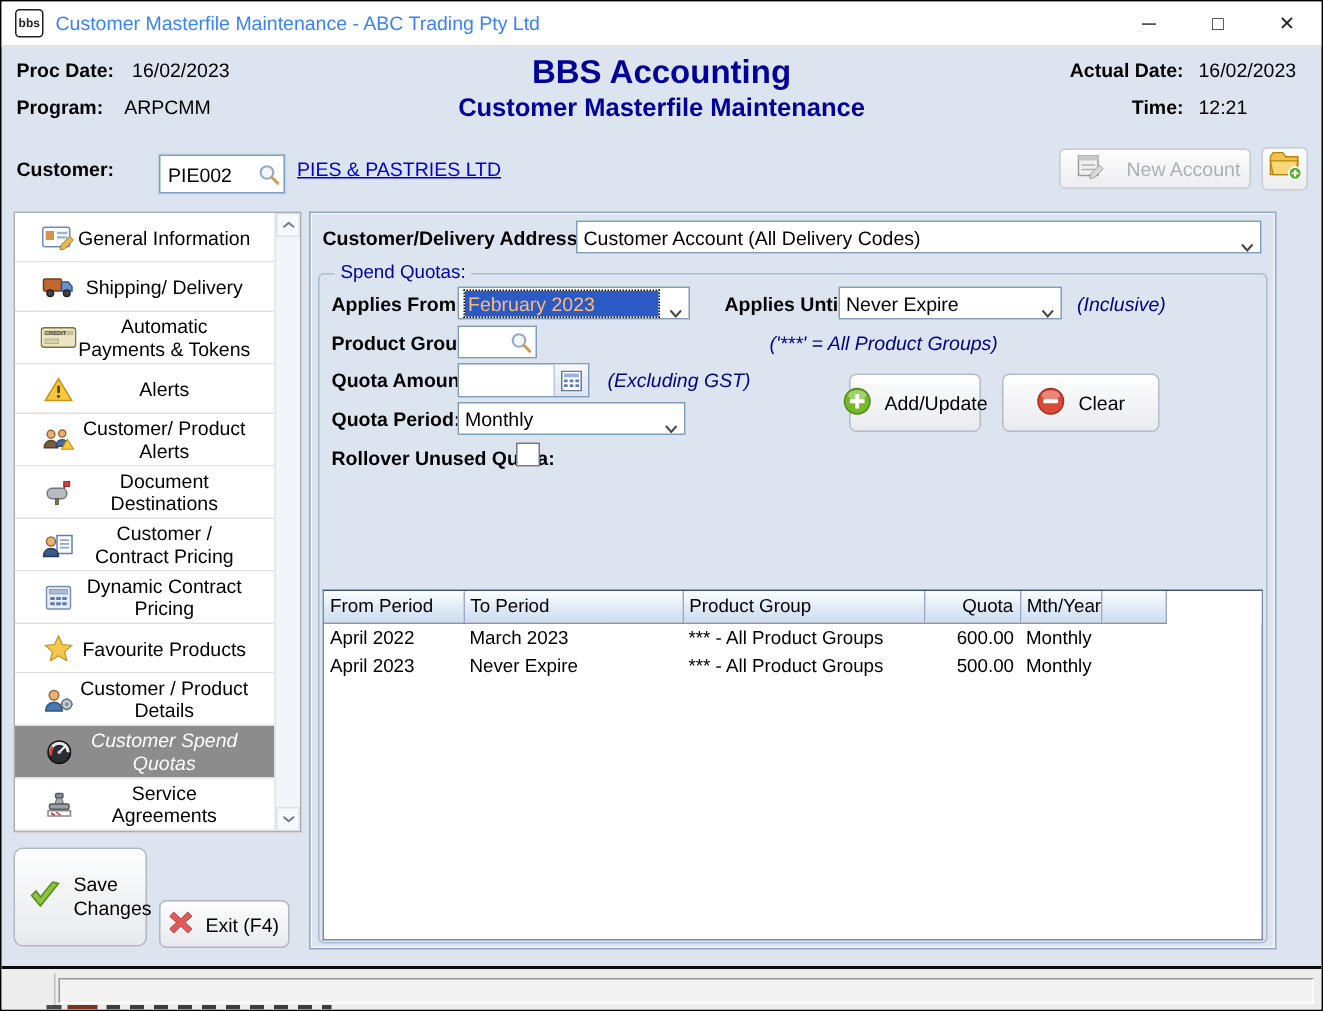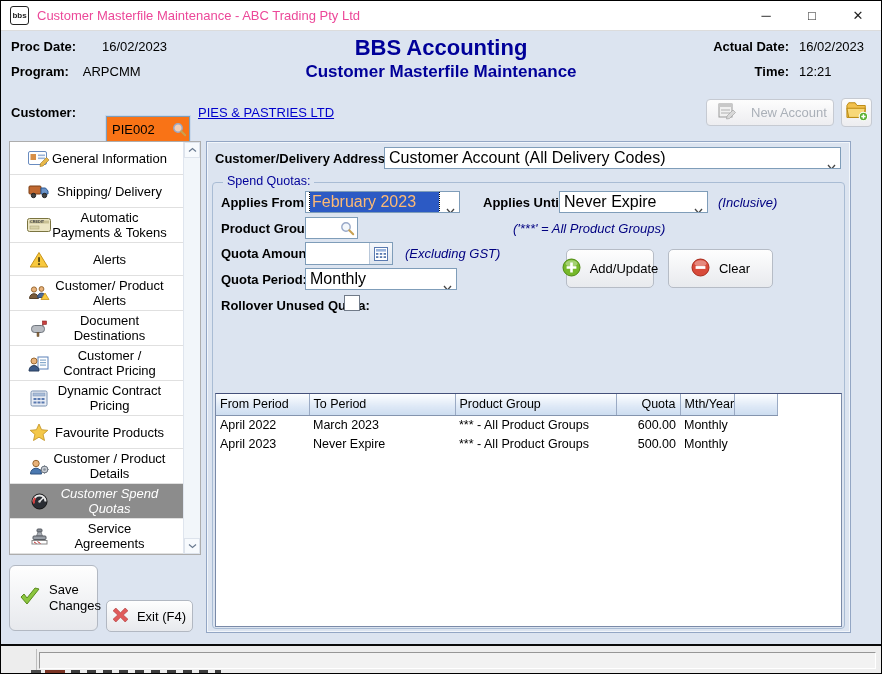--- a/index.html
+++ b/index.html
@@ -5,41 +5,41 @@
   html,body{margin:0;padding:0;width:882px;height:674px;overflow:hidden;}
   *{box-sizing:border-box;}
   .window{position:relative;width:882px;height:674px;border:1px solid #000;
     background:#dce4f0;font-family:"Liberation Sans",sans-serif;color:#000;overflow:hidden;}
 
   
   .titlebar{position:absolute;top:0;left:0;right:0;height:30px;background:#fff;
     border-bottom:1px solid #dcdcdc;display:flex;align-items:center;}
   .app-logo{width:19px;height:19px;margin:0 8px 0 9px;border:1.5px solid #222;border-radius:3px;
     font-size:8px;font-weight:bold;display:flex;align-items:center;justify-content:center;color:#222;}
-  .title-text{font-size:13px;color:#ec4899;text-align:center;}
+  .title-text{font-size:13px;color:#3b82f6;text-align:center;}
   .win-controls{margin-left:auto;display:flex;height:30px;}
   .win-btn{width:46px;height:30px;display:flex;align-items:center;justify-content:center;
     font-size:13px;color:#222;cursor:default;}
 
   
   .hdr-lbl{font-weight:bold;font-size:13px;}
   .hdr-val{font-size:13px;}
-  .proc-row{position:absolute;left:10px;top:38px;display:flex;gap:26px;}
+  .proc-row{position:absolute;left:10px;top:38px;display:flex;gap:12px;}
   .prog-row{position:absolute;left:10px;top:63px;display:flex;gap:14px;}
   .app-title{position:absolute;left:0;right:0;top:34px;text-align:center;
     font-size:22px;font-weight:bold;color:#000099;}
   .app-subtitle{position:absolute;left:0;right:0;top:61px;text-align:center;
     font-size:17px;font-weight:bold;color:#000099;}
   .right-dates{position:absolute;right:10px;top:38px;display:grid;
     grid-template-columns:auto 72px;column-gap:10px;row-gap:10px;}
   .right-dates .hdr-lbl{text-align:right;}
 
   
   .cust-lbl{position:absolute;left:10px;top:104px;font-weight:bold;font-size:13px;}
-  .cust-input{position:absolute;left:105px;top:115px;width:84px;height:26px;background:#f97316;
+  .cust-input{position:absolute;left:105px;top:102px;width:84px;height:26px;background:#ffffff;
     border:1px solid #7f9db9;box-shadow:0 0 0 1px #c8d8ec;display:flex;align-items:center;
     font-size:13px;padding-left:5px;}
   .cust-input .mag{position:absolute;right:2px;top:5px;}
   .cust-link{position:absolute;left:197px;top:104px;font-size:13px;color:#0000cc;
     text-decoration:underline;}
   .btn-newacct{position:absolute;left:705px;top:98px;width:128px;height:27px;border:1px solid #c6cad2;
     border-radius:4px;background:linear-gradient(#fdfdfd,#ededf0);display:flex;align-items:center;
     gap:14px;padding-left:10px;font-size:13px;color:#aab0b8;}
   .btn-folder{position:absolute;left:840px;top:97px;width:31px;height:29px;border:1px solid #c6cad2;
     border-radius:4px;background:linear-gradient(#fdfdfd,#ededf0);display:flex;align-items:center;justify-content:center;}
@@ -68,21 +68,21 @@
   .btn-save .txt{line-height:16px;}
   .btn-exit{position:absolute;left:105px;top:599px;width:87px;height:32px;border:1px solid #b2b8c2;
     border-radius:5px;background:linear-gradient(#fefefe,#e7e9ed);display:flex;align-items:center;
     justify-content:center;gap:9px;font-size:13px;}
 
   
   .main-panel{position:absolute;left:205px;top:140px;width:645px;height:492px;
     border:1px solid #93a6c4;background:#dce4f0;box-shadow:inset 0 0 0 1px #f2f6fb;}
   .addr-lbl{position:absolute;left:8px;top:9px;font-weight:bold;font-size:13px;}
   .combo{position:absolute;height:22px;background:#fff;border:1px solid #7f9db9;
-    display:flex;align-items:center;font-size:16px;padding:0 20px 0 4px;white-space:nowrap;overflow:hidden;}
+    display:flex;align-items:center;font-size:13px;padding:0 20px 0 4px;white-space:nowrap;overflow:hidden;}
   .combo .chev{position:absolute;right:4px;top:8px;}
   .combo .val{white-space:nowrap;}
   .combo.focused .val{flex:1;background:#2c5ac4;color:#fdba74;outline:1px dotted #0a0a0a;padding:1px 2px;}
   .addr-combo{left:177px;top:5px;width:457px;}
 
   .fieldset{position:absolute;left:5px;top:40px;width:633px;height:447px;
     border:1px solid #a9bcd4;border-radius:4px;}
   .legend{position:absolute;left:10px;top:-9px;background:#dce4f0;padding:0 4px;
     font-size:12.5px;color:#000099;}
   .frow-lbl{position:absolute;left:8px;font-weight:bold;font-size:13px;}

